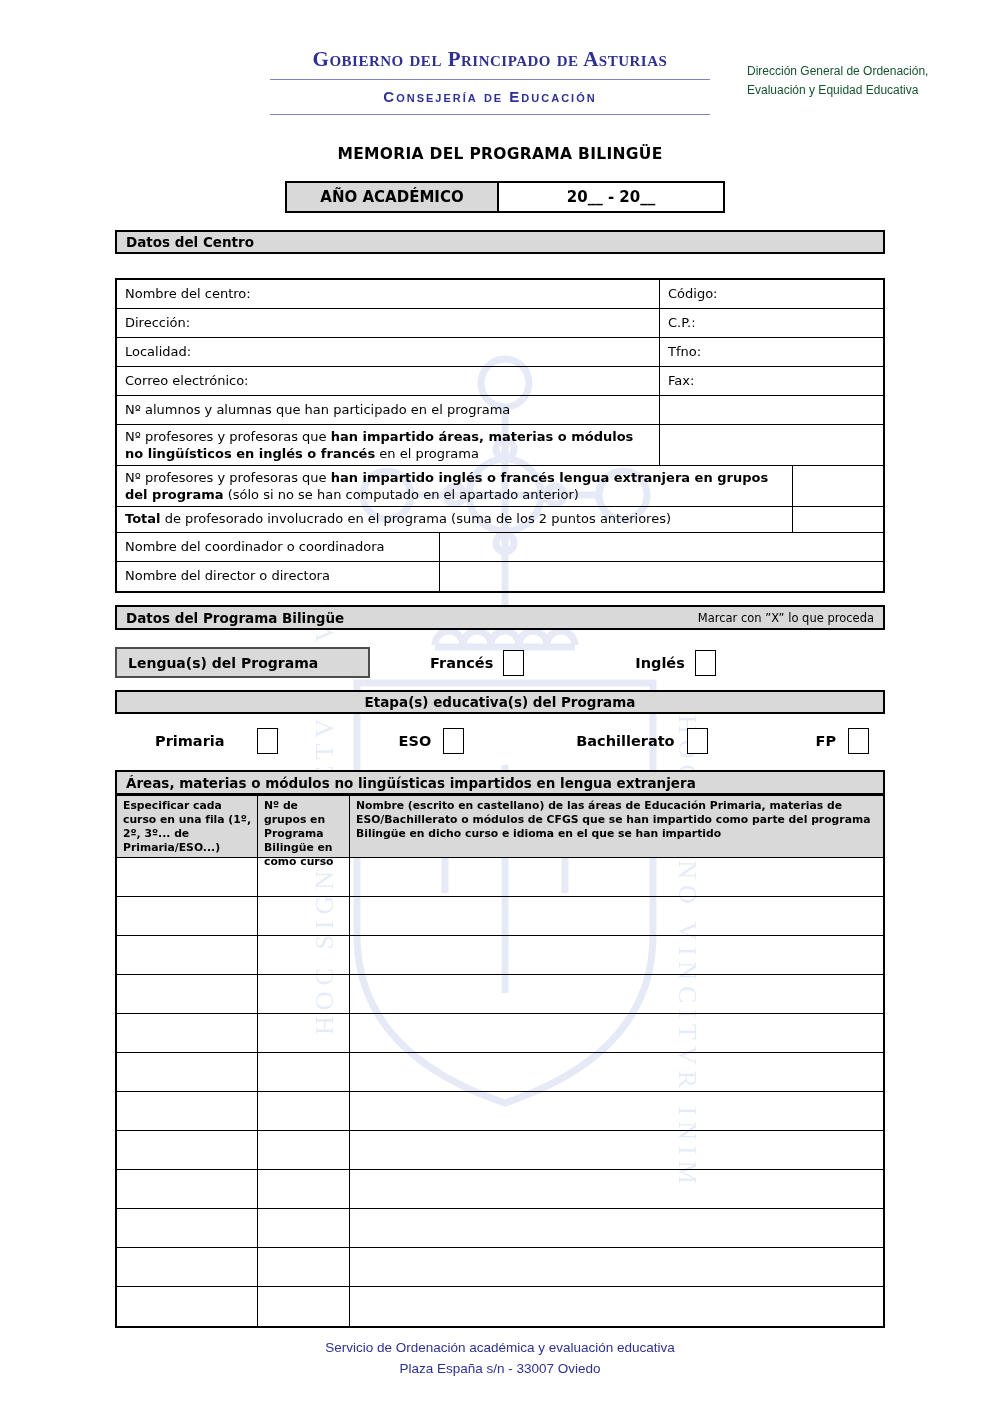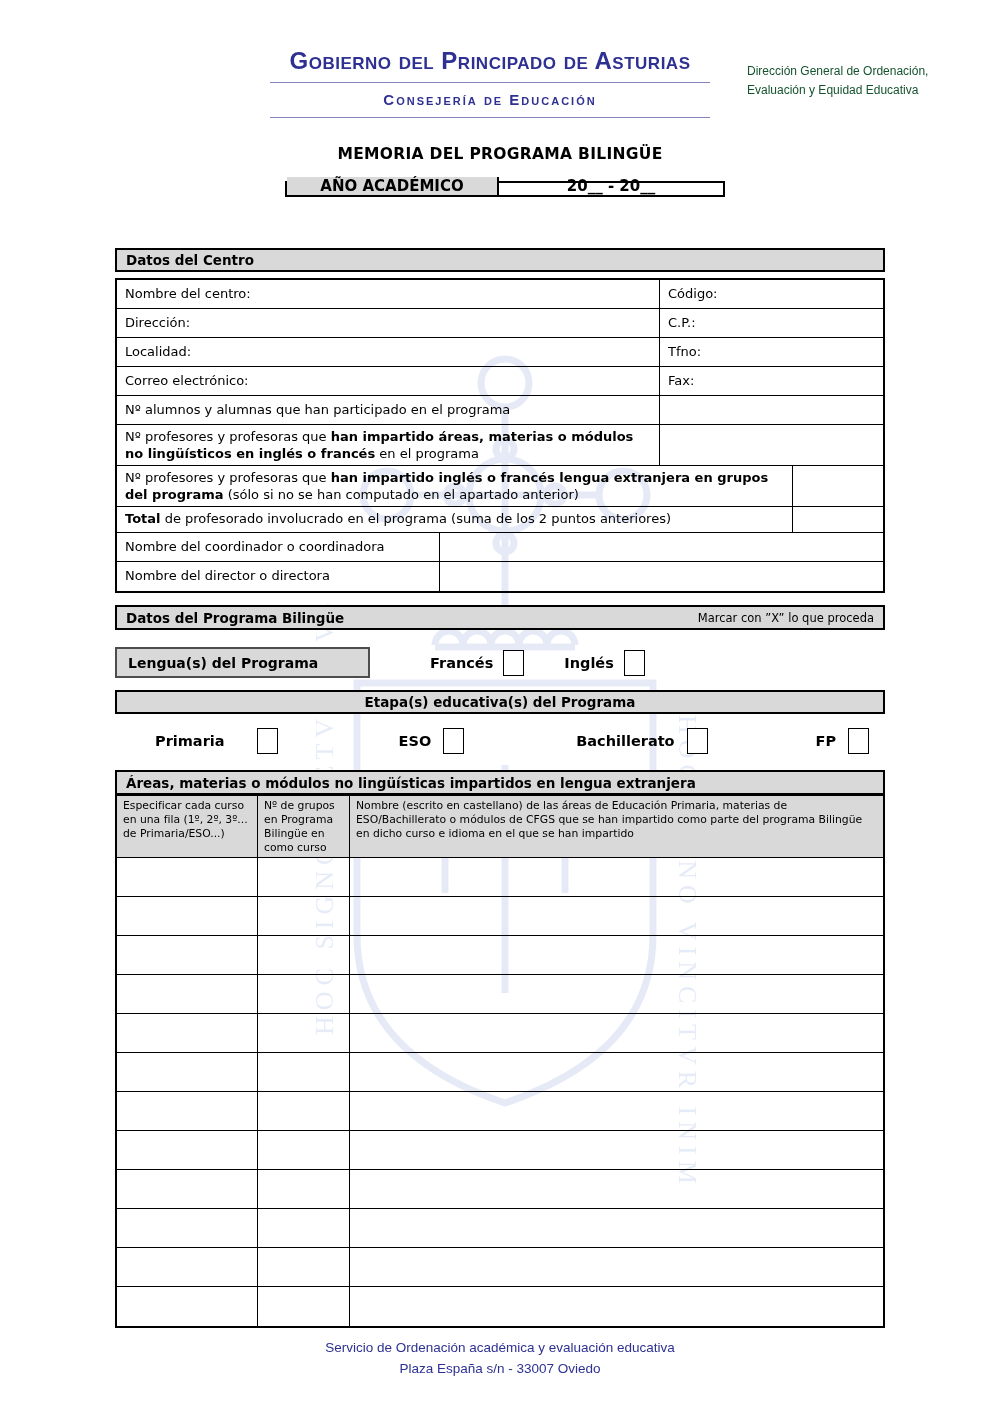--- a/index.html
+++ b/index.html
@@ -8,55 +8,55 @@
     font-family:"DejaVu Sans",sans-serif;color:#000;overflow:hidden;
   }
   .page *{box-sizing:border-box;}
 
   
   .watermark{position:absolute;left:295px;top:345px;z-index:0;}
 
   
   .brand{position:absolute;top:48px;left:270px;width:440px;text-align:center;z-index:1;}
   .brand-title{
-    font-family:Liberation Sans, sans-serif;font-variant:small-caps;
-    font-size:24px;font-weight:600;color:#2e3192;letter-spacing:.5px;line-height:1.1;
+    font-family:Liberation Serif, serif;font-variant:small-caps;
+    font-size:21px;font-weight:600;color:#2e3192;letter-spacing:.5px;line-height:1.1;
   }
   .brand-rule{border:none;border-top:1px solid #8284bf;margin:8px 0 0 0;}
   .brand-sub{
     font-family:"Liberation Sans",sans-serif;font-variant:small-caps;
     font-size:15px;font-weight:600;color:#2e3192;letter-spacing:2px;margin-top:8px;
   }
   .brand-rule2{border:none;border-top:1px solid #8284bf;margin:9px 0 0 0;}
   .dept{
     position:absolute;top:62px;left:747px;width:210px;z-index:1;
     font-family:"Liberation Sans",sans-serif;font-size:12px;color:#14532d;line-height:1.6;
   }
 
   
   .doc-title{
     position:absolute;top:145px;left:0;width:1000px;text-align:center;z-index:1;
     font-weight:bold;font-size:15.5px;letter-spacing:.3px;
   }
   .year-table{
-    position:absolute;top:181px;left:285px;width:440px;height:16px;z-index:1;
-    display:flex;border:2px solid #000;align-items:flex-end;
+    position:absolute;top:181px;left:285px;width:440px;height:32px;z-index:1;
+    display:flex;border:2px solid #000;
   }
   .year-label{
     width:212px;background:#d9d9d9;border-right:2px solid #000;
     display:flex;align-items:center;justify-content:center;font-weight:bold;font-size:15px;
   }
   .year-value{flex:1;display:flex;align-items:center;justify-content:center;font-weight:bold;font-size:15px;}
 
   
   .bar{
     position:absolute;left:115px;width:770px;background:#d9d9d9;border:2px solid #000;
     display:flex;align-items:center;padding:0 9px;font-weight:bold;font-size:13.5px;z-index:1;
   }
-  .bar-centro{top:248px;height:24px;}
+  .bar-centro{top:230px;height:24px;}
   .bar-programa{top:605px;height:25px;justify-content:space-between;}
   .bar-programa .hint{font-weight:normal;font-size:11.5px;}
   .bar-etapa{top:690px;height:24px;justify-content:center;}
   .bar-areas{top:770px;height:25px;}
 
   
   .center-table{position:absolute;top:278px;left:115px;width:770px;border:2px solid #000;z-index:1;background:transparent;}
   .ct-row{display:flex;border-bottom:1px solid #000;}
   .ct-row:last-child{border-bottom:none;}
   .ct-label{display:flex;align-items:center;padding:0 8px;font-size:13px;line-height:1.3;}
@@ -66,31 +66,31 @@
   .w542{width:542px;} .w675{width:675px;} .w322{width:322px;}
 
   
   .lang-row{position:absolute;top:647px;left:115px;width:770px;display:flex;align-items:center;z-index:1;}
   .lang-box{
     width:255px;height:31px;background:#d9d9d9;border:2px solid #4d4d4d;
     display:flex;align-items:center;padding-left:11px;font-weight:bold;font-size:14px;
   }
   .check-label{font-weight:bold;font-size:14.5px;}
   .checkbox{width:21px;height:26px;border:1.5px solid #000;background:#fff;display:inline-block;}
-  .ml60{margin-left:60px;} .ml85{margin-left:40px;} .ml10{margin-left:10px;}
+  .ml60{margin-left:60px;} .ml85{margin-left:111px;} .ml10{margin-left:10px;}
 
   
   .stage-row{position:absolute;top:728px;left:115px;width:770px;display:flex;align-items:center;z-index:1;}
   .stage-item{display:flex;align-items:center;gap:12px;}
   .s1{margin-left:40px;gap:32px;} .s2{margin-left:121px;} .s3{margin-left:112px;} .s4{margin-left:108px;}
 
   
   .areas-table{position:absolute;top:794px;left:115px;width:770px;border:2px solid #000;z-index:1;}
   .ar-head{display:flex;height:62px;background:#d9d9d9;border-bottom:1px solid #000;}
-  .ar-head div{font-weight:normal;font-size:10.8px;line-height:1.3;padding:3px 6px;}
+  .ar-head div{font-weight:bold;font-size:10.8px;line-height:1.3;padding:3px 6px;}
   .ar-row{display:flex;height:39px;border-bottom:1px solid #000;}
   .ar-row:last-child{border-bottom:none;}
   .ar-c1{width:140px;}
   .ar-c2{width:92px;border-left:1px solid #000;}
   .ar-c3{flex:1;border-left:1px solid #000;}
 
   
   .footer{
     position:absolute;top:1338px;left:0;width:1000px;text-align:center;z-index:1;
     font-family:"Liberation Sans",sans-serif;font-size:13.5px;color:#2e3192;line-height:1.55;

